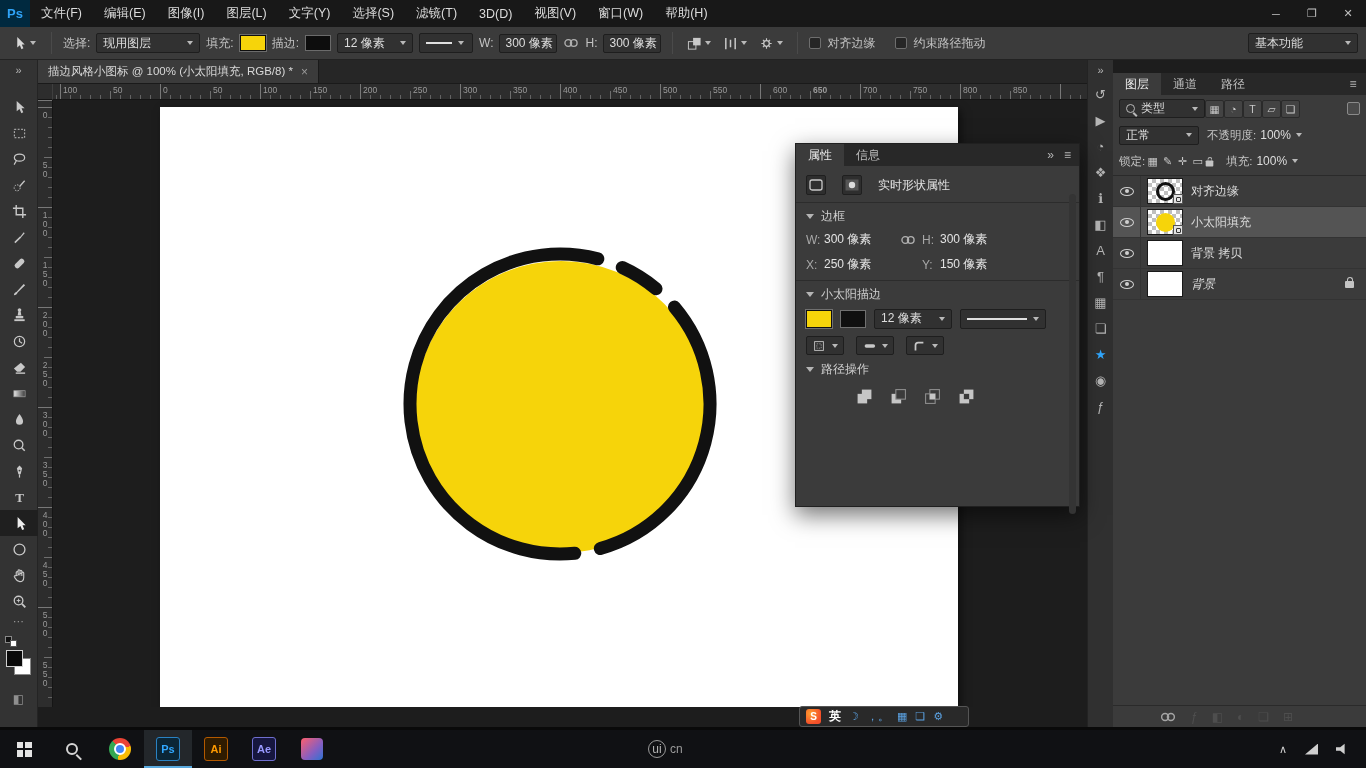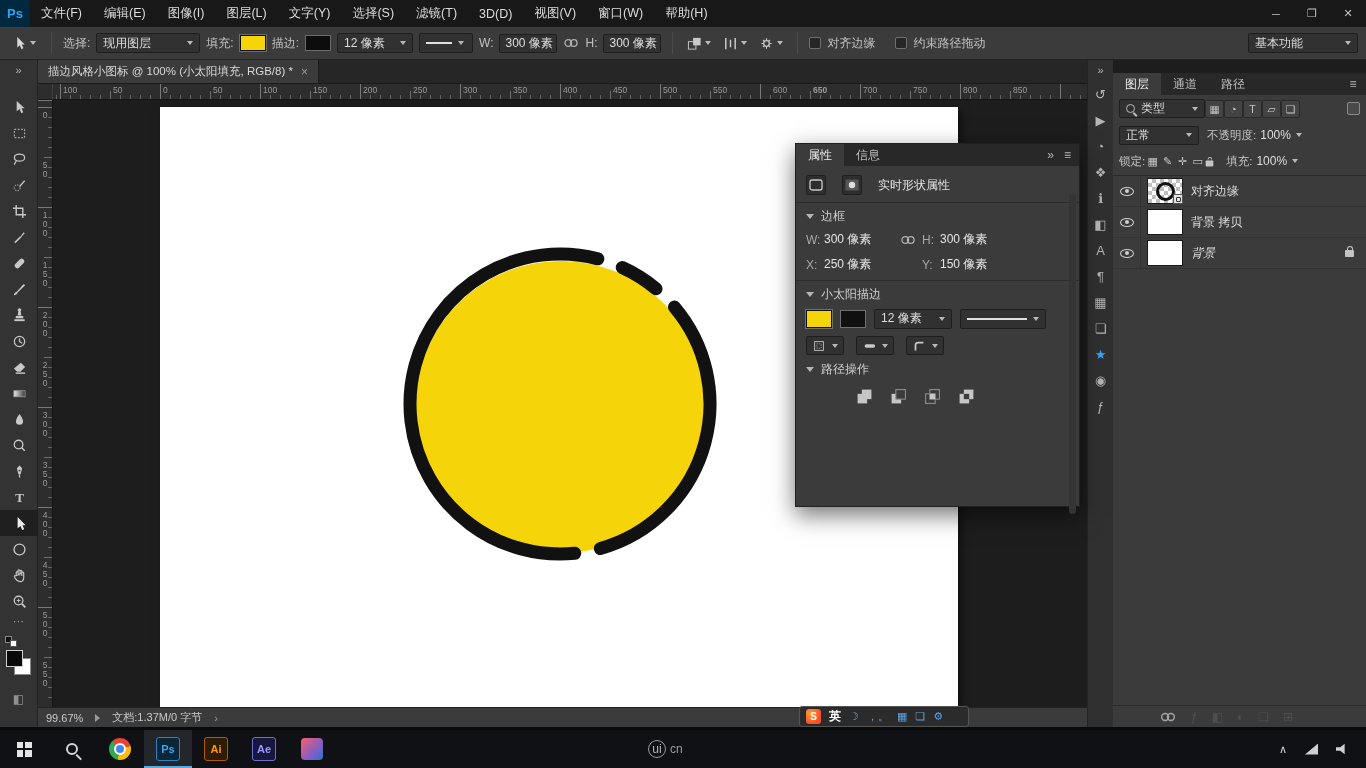--- a/index.html
+++ b/index.html
@@ -440,26 +440,20 @@
         <span class="vrl" style="top: 560px;">550</span>
       </div>
   </div>
   <div class="canvas-area">
     <div class="document"></div>
     <svg width="330" height="330" viewBox="0 0 330 330" style="position:absolute;left:342px;top:139px;">
       <circle cx="166" cy="168" r="146" fill="#f6d40a"></circle>
       <circle cx="165" cy="165" r="150" fill="none" stroke="#111" stroke-width="13" stroke-linecap="round" stroke-dasharray="470 26 40 26 300 26" transform="rotate(105 165 165)"></circle>
     </svg>
   </div>
-  <div class="status-bar">
-    <span>99.67%</span>
-    <span class="st-arrow"></span>
-    <span>文档:1.37M/0 字节</span>
-    <span style="color:#9a9a9a">›</span>
-  </div>
 </div>
 
 <div class="props-panel">
   <div class="p-tabs">
     <div class="p-tab active">属性</div>
     <div class="p-tab">信息</div>
     <div class="p-tabicons">
       <span>»</span>
       <span>≡</span>
     </div>
@@ -644,20 +638,30 @@
   <div class="layer-row">
     <div class="eye-cell">
         <span class="eye"></span>
       </div>
     <div class="lthumb">
         <span class="ring"></span>
         <span class="badge"></span>
       </div>
     <span class="lname">对齐边缘</span>
   </div>
+  <div class="layer-row sel">
+    <div class="eye-cell">
+        <span class="eye"></span>
+      </div>
+    <div class="lthumb">
+        <span class="dot"></span>
+        <span class="badge"></span>
+      </div>
+    <span class="lname">小太阳填充</span>
+  </div>
   <div class="layer-row">
     <div class="eye-cell">
         <span class="eye"></span>
       </div>
     <div class="lthumb white"></div>
     <span class="lname">背景 拷贝</span>
   </div>
   <div class="layer-row">
     <div class="eye-cell">
         <span class="eye"></span>

